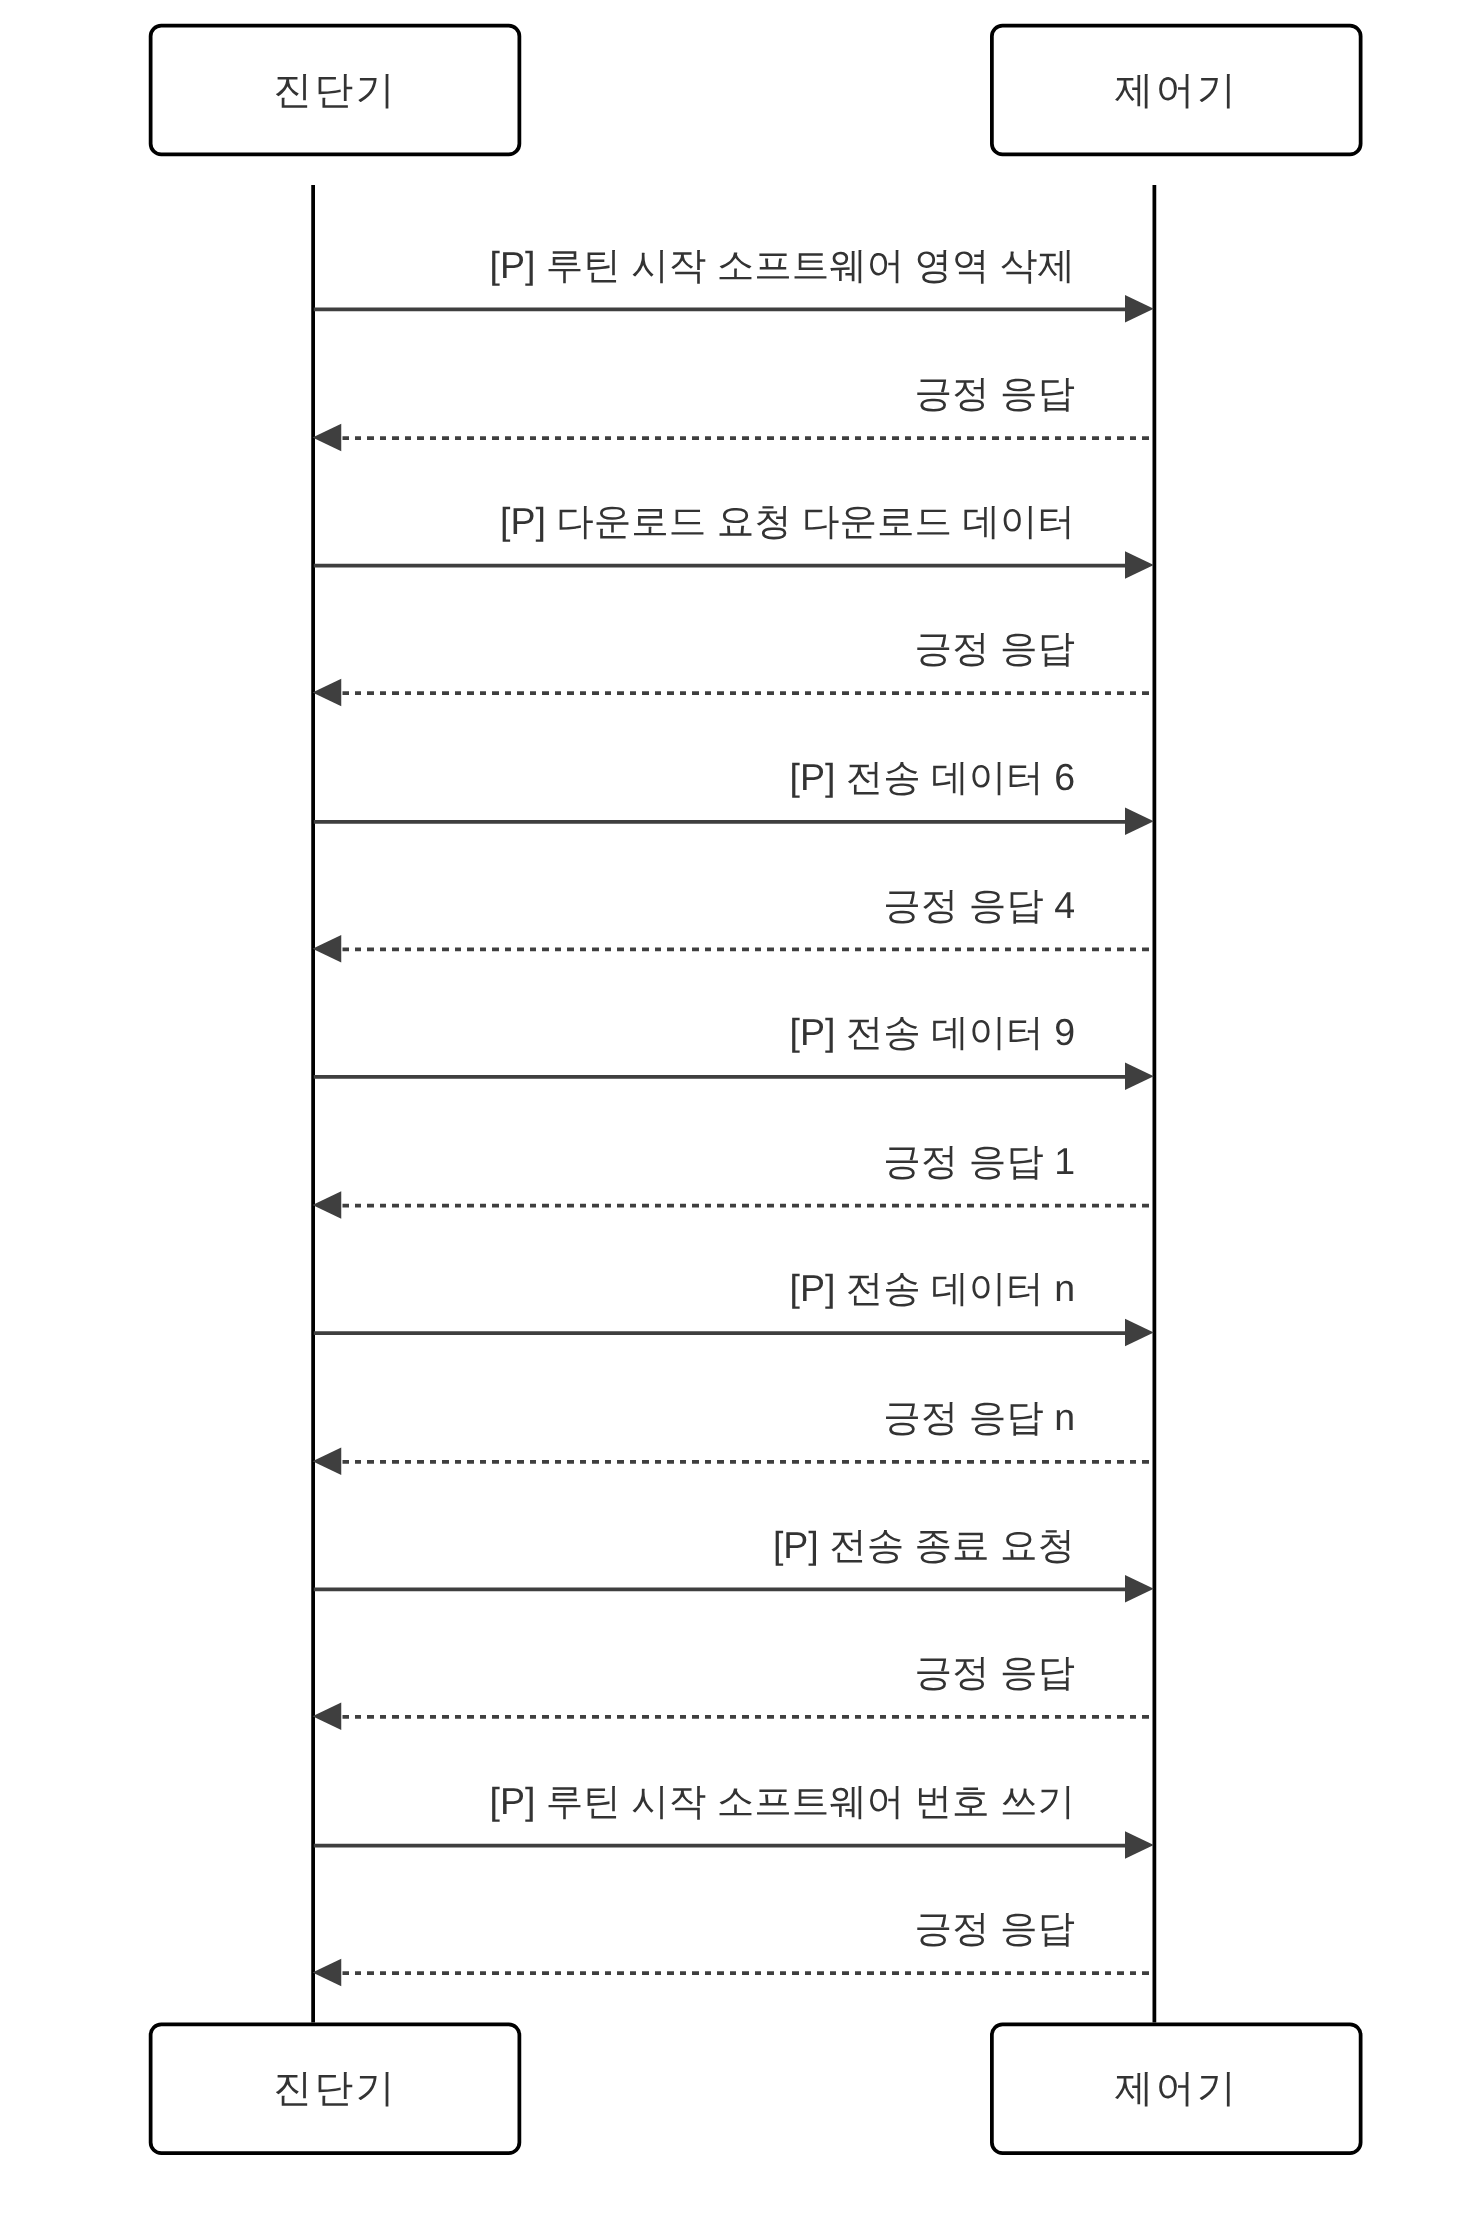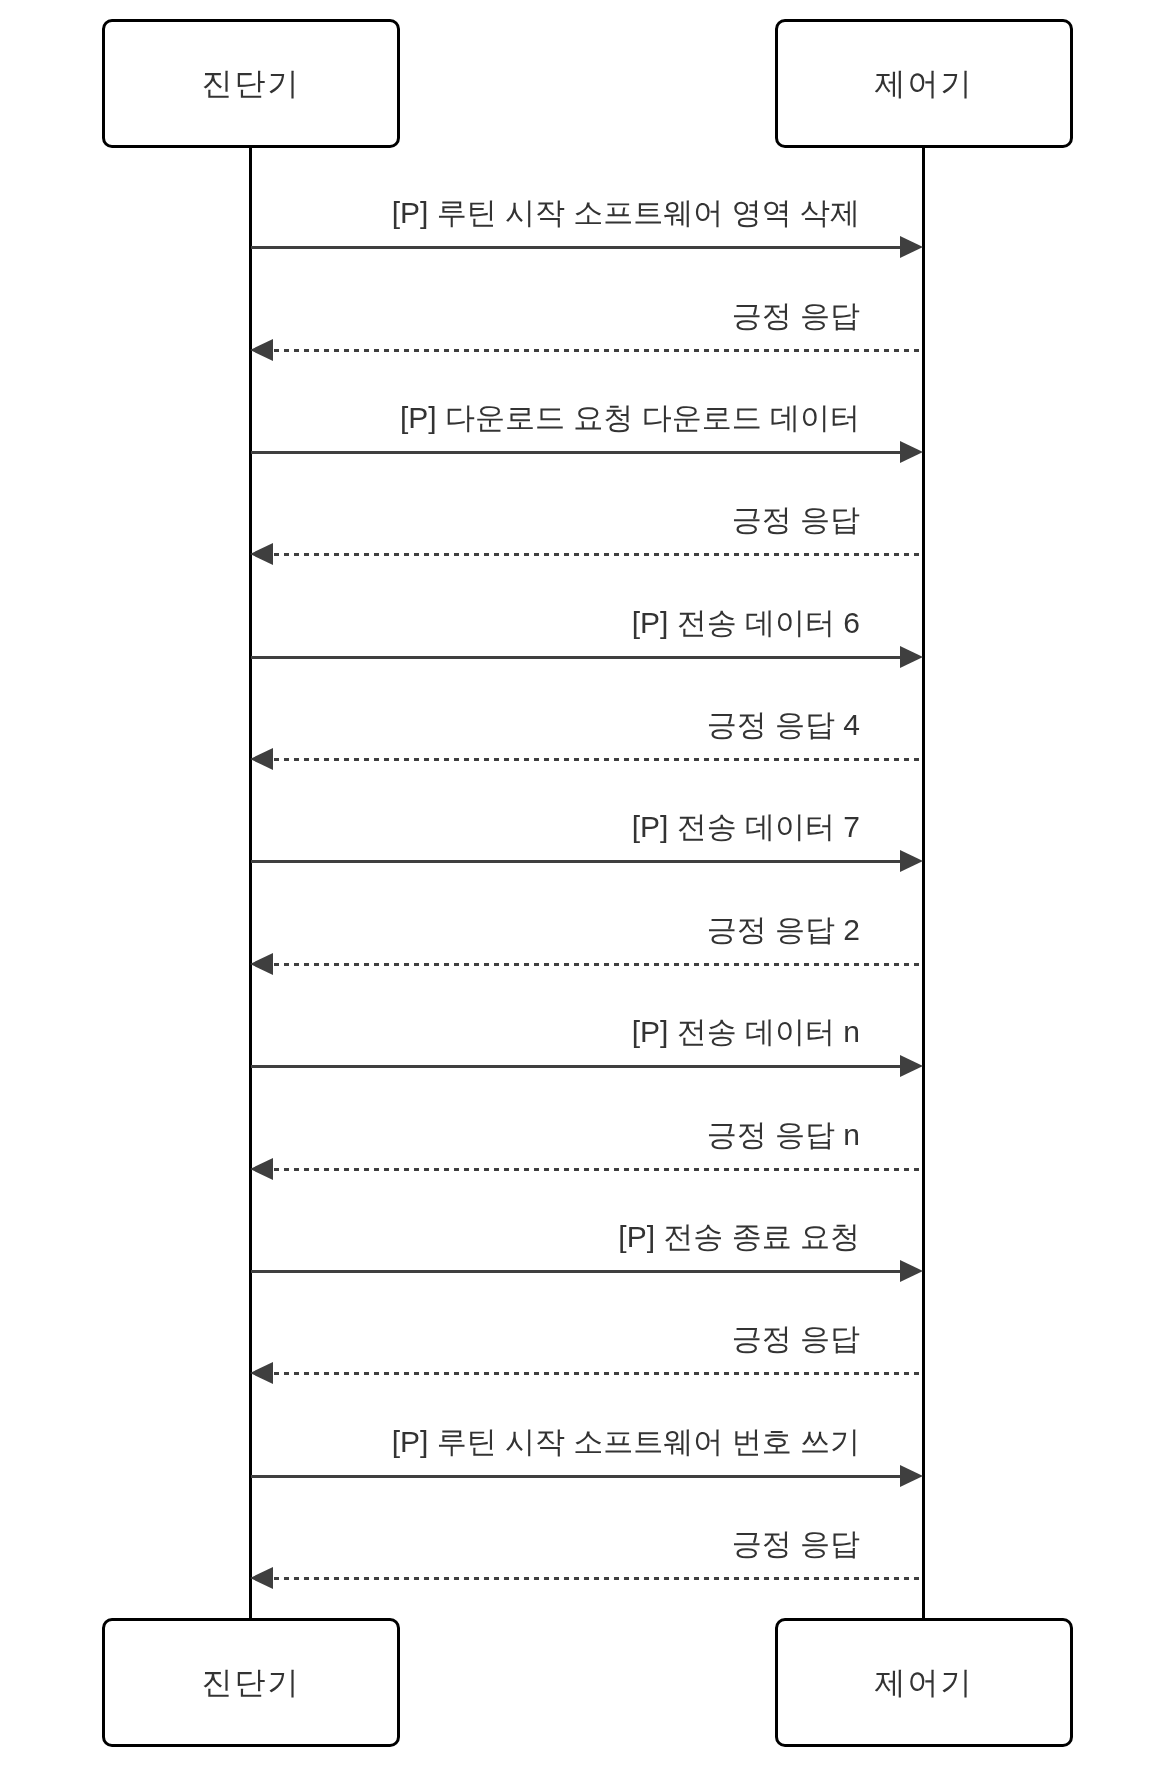--- a/index.html
+++ b/index.html
@@ -6,24 +6,24 @@
     --line:#3f3f3f; --lifeline:#000000; --box-border:#000000;
     --box-fill:#ffffff; --text:#333333; --background:#ffffff;
   }
   html,body{margin:0;padding:0;}
   body{
     width:1174px;height:1770px;background:var(--background);
     font-family:"Liberation Sans","DejaVu Sans",sans-serif;color:var(--text);
   }
   .diagram{position:relative;width:1174px;height:1770px;overflow:hidden;background:var(--background);}
   .actor{
-    position:absolute;width:298px;height:129px;box-sizing:border-box;
+    position:absolute;width:298px;height:106px;box-sizing:border-box;
     border:3px solid var(--box-border);border-radius:10px;background:var(--box-fill);
     display:flex;align-items:center;justify-content:center;
-    font-size:31px;color:var(--text);letter-spacing:2px;
+    font-size:31px;color:var(--text);letter-spacing:2px;margin-left:17px;
   }
   .a-tl{left:102px;top:19px;}  .a-tr{left:775px;top:19px;}
   .a-bl{left:102px;top:1618px;}.a-br{left:775px;top:1618px;}
   .lifeline{position:absolute;top:148px;height:1470px;width:3px;background:var(--lifeline);}
   .ll-left{left:249px;} .ll-right{left:922px;}
   .msg{position:absolute;left:0;top:var(--y);width:1174px;height:0;}
   .msg-label{
     position:absolute;left:187px;width:673px;bottom:16px;
     text-align:right;font-size:30px;line-height:1.25;color:var(--text);white-space:nowrap;
   }
@@ -77,26 +77,26 @@
     <div class="msg-label">[P] 전송 데이터 6</div>
     <div class="msg-line solid"></div>
     <div class="msg-head right"></div>
   </div>
   <div class="msg" style="--y:759px">
     <div class="msg-label">긍정 응답 4</div>
     <div class="msg-line dashed"></div>
     <div class="msg-head left"></div>
   </div>
   <div class="msg" style="--y:861px">
-    <div class="msg-label">[P] 전송 데이터 7</div>
+    <div class="msg-label">[P] 전송 데이터 9</div>
     <div class="msg-line solid"></div>
     <div class="msg-head right"></div>
   </div>
   <div class="msg" style="--y:964px">
-    <div class="msg-label">긍정 응답 2</div>
+    <div class="msg-label">긍정 응답 1</div>
     <div class="msg-line dashed"></div>
     <div class="msg-head left"></div>
   </div>
   <div class="msg" style="--y:1066px">
     <div class="msg-label">[P] 전송 데이터 n</div>
     <div class="msg-line solid"></div>
     <div class="msg-head right"></div>
   </div>
   <div class="msg" style="--y:1169px">
     <div class="msg-label">긍정 응답 n</div>

